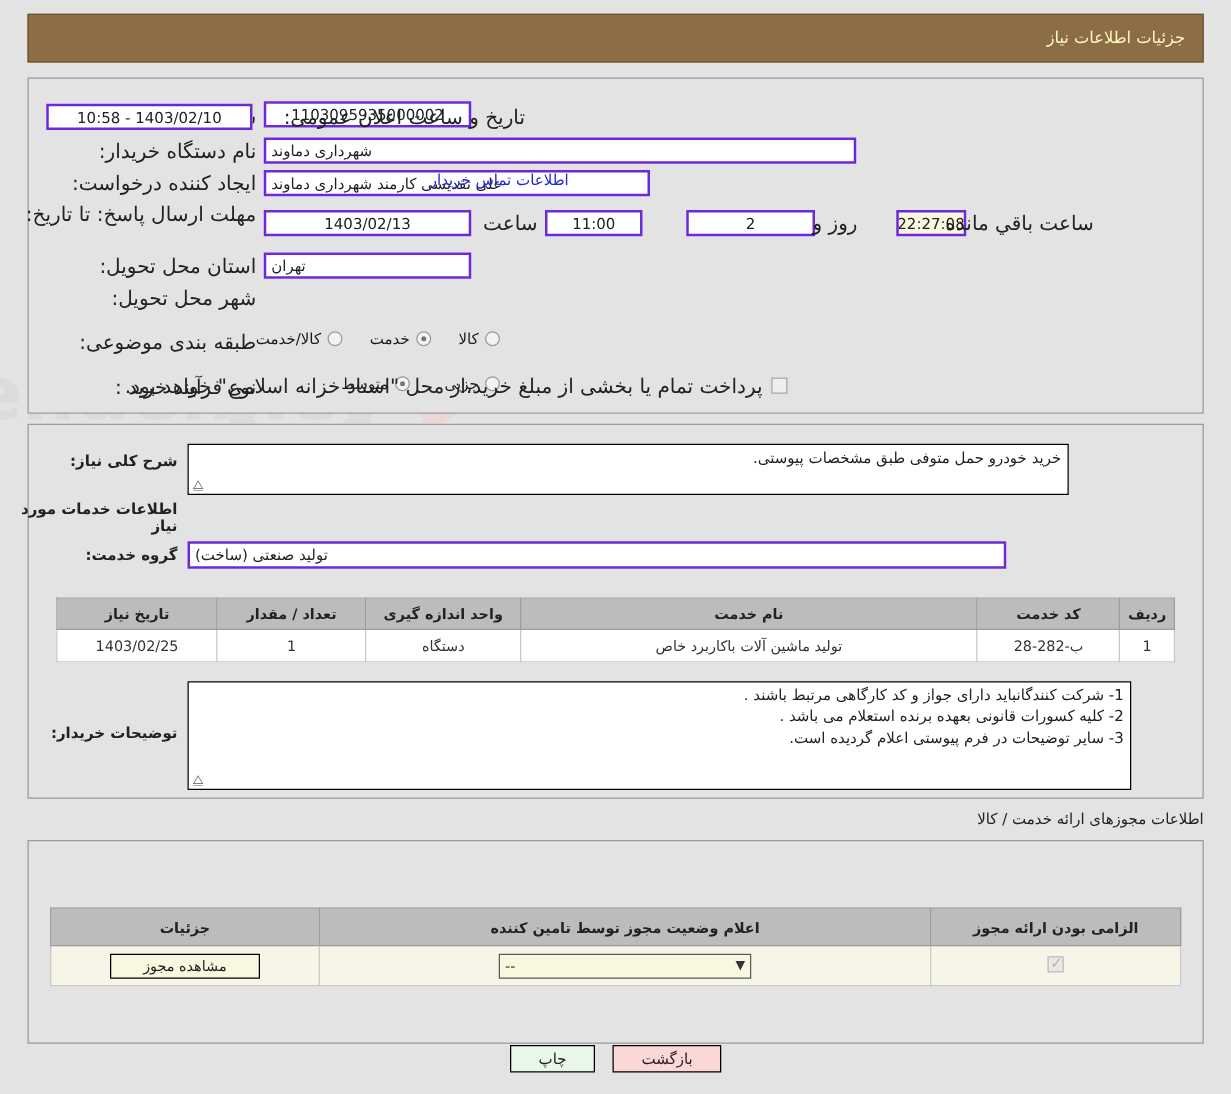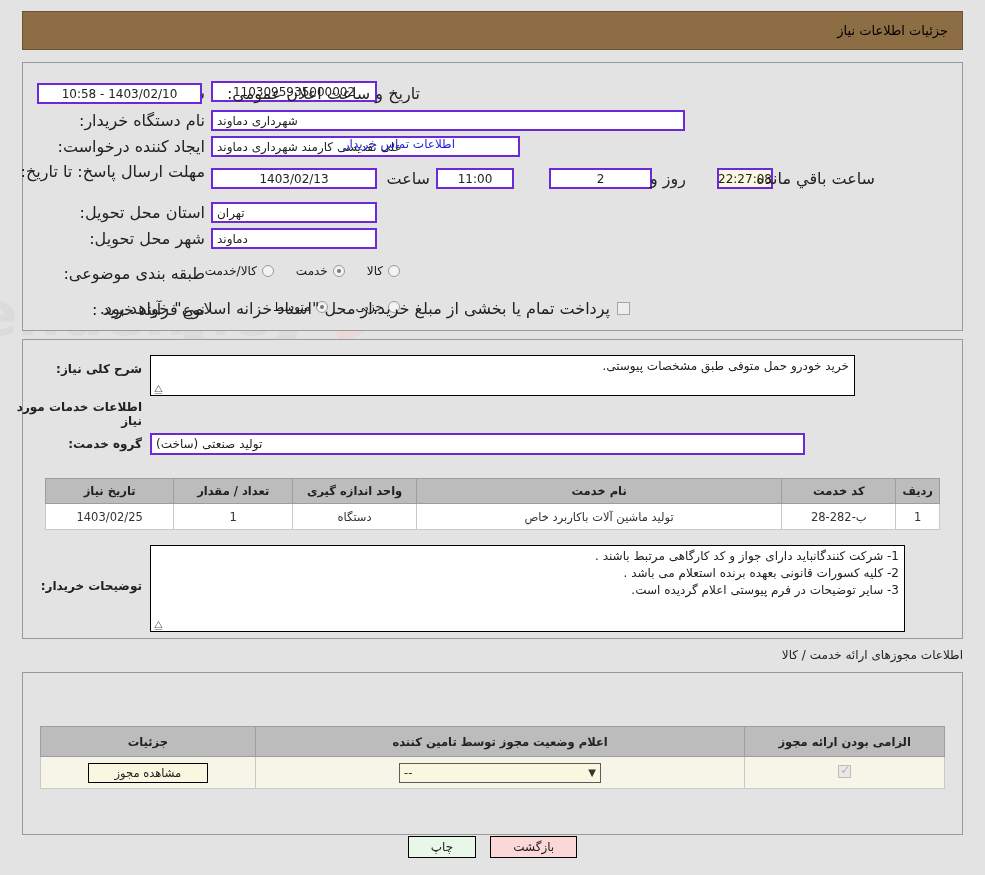--- a/index.html
+++ b/index.html
@@ -33,21 +33,21 @@
     position: absolute;
     left: 22px; top: 11px;
     width: 941px; height: 39px;
     background: #8d6e44;
     border: 1px solid #6d5331;
     display: flex; align-items: center;
     padding: 0 14px;
     z-index: 3;
   }
   .header-title {
-    color: #000000;
+    color: #fef9c3;
     font-size: 13px;
   }
 
   
   .panel {
     position: absolute;
     background: #e3e3e3;
     border: 1px solid #9a9a9a;
     z-index: 2;
   }
@@ -314,21 +314,20 @@
   </div>
 
   <div class="row" style="right:780px; top:203px;">
     <span class="lbl">استان محل تحویل:</span>
   </div>
   <div class="fld right" style="position:absolute; right:608px; top:202px; width:166px; z-index:4;">تهران</div>
 
   <div class="row" style="right:780px; top:229px;">
     <span class="lbl">شهر محل تحویل:</span>
   </div>
-  <div class="fld right" style="position:absolute; right:608px; top:228px; width:166px; z-index:4;">دماوند</div>
 
   <div class="row" style="right:780px; top:264px;margin-left:44px;">
     <span class="lbl">طبقه بندی موضوعی:</span>
   </div>
   <div class="row" style="right:585px; top:264px; gap:22px;">
     <span class="radio-group">
       <span class="radio"></span>
       <span class="rlabel">کالا</span>
     </span>
     <span class="radio-group">

